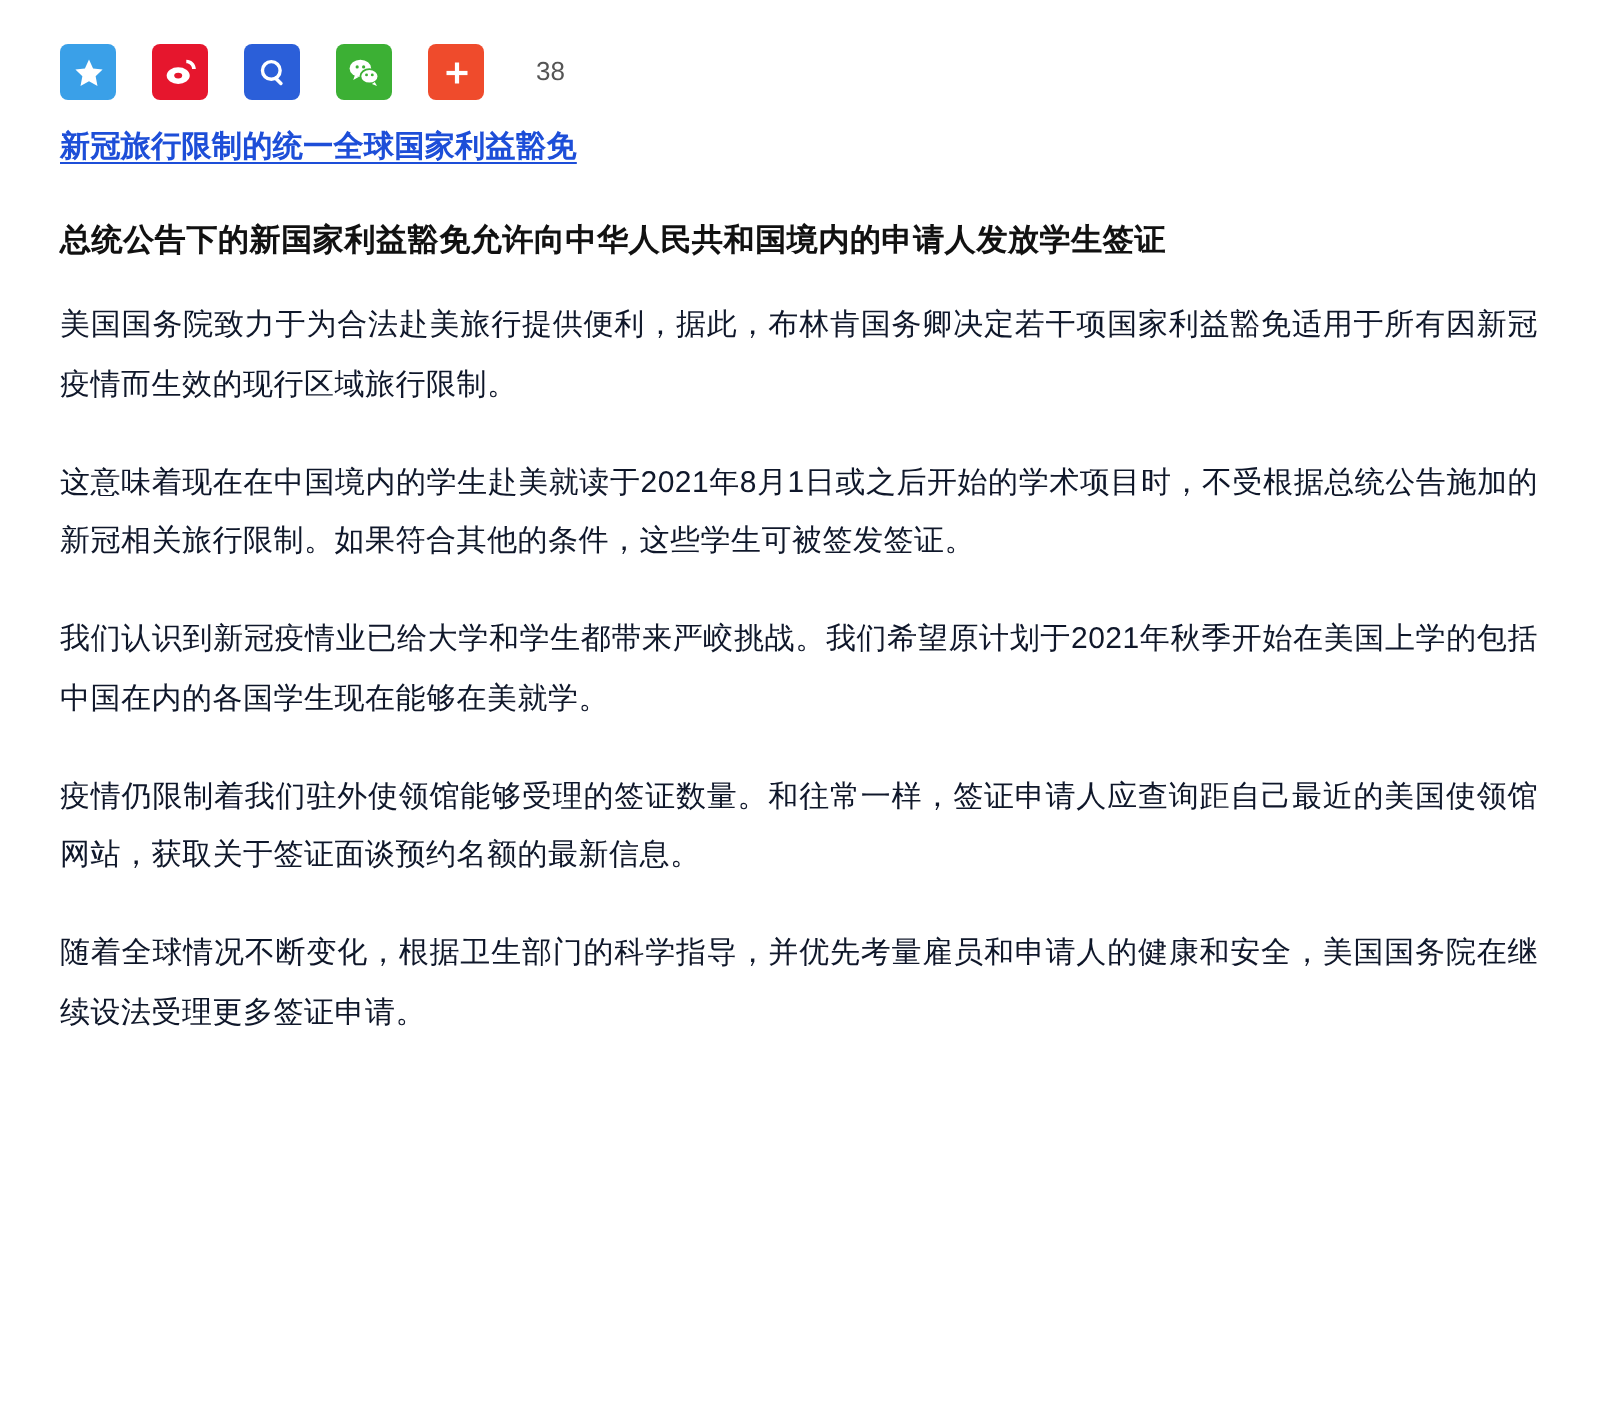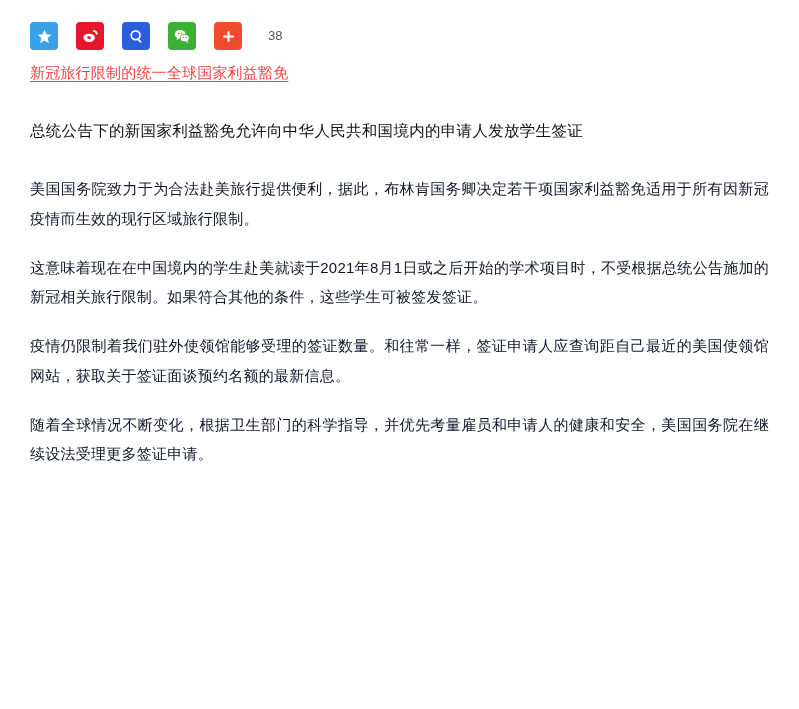--- a/index.html
+++ b/index.html
@@ -49,43 +49,44 @@
     margin-left: 8px;
     font-size: 13px;
     color: #555555;
     font-family: "Liberation Sans", sans-serif;
     line-height: 28px;
   }
 
   
   .kicker {
     font-size: 15px;
-    color: #ef4444;
+    color: #1d4ed8;
     text-decoration: underline;
     text-underline-offset: 3px;
-    margin: 0 0 36px 0;
+    margin: 0 0 26px 0;
     display: inline-block;
     cursor: pointer;
     letter-spacing: 0.2px;
+    font-weight: bold;
   }
 
   
   .date {
     font-size: 14.5px;
     color: #222222;
     margin: 0 0 26px 0;
     letter-spacing: 0.2px;
   }
 
   
   .headline {
     font-size: 15.5px;
-    font-weight: normal;
+    font-weight: bold;
     color: #111111;
-    margin: 0 0 32px 0;
+    margin: 0 0 16px 0;
     letter-spacing: 0.3px;
     line-height: 1.5;
   }
 
   
   .body p {
     font-size: 15px;
     line-height: 1.95;
     color: #0f172a;
     margin: 0 0 20px 0;
@@ -146,17 +147,18 @@
 
   
 
   
   <h1 class="headline">总统公告下的新国家利益豁免允许向中华人民共和国境内的申请人发放学生签证</h1>
 
   
   <div class="body">
     <p>美国国务院致力于为合法赴美旅行提供便利，据此，布林肯国务卿决定若干项国家利益豁免适用于所有因新冠疫情而生效的现行区域旅行限制。</p>
     <p>这意味着现在在中国境内的学生赴美就读于2021年8月1日或之后开始的学术项目时，不受根据总统公告施加的新冠相关旅行限制。如果符合其他的条件，这些学生可被签发签证。</p>
+    <p>我们认识到新冠疫情业已给大学和学生都带来严峧挑战。我们希望原计划于2021年秋季开始在美国上学的包括中国在内的各国学生现在能够在美就学。</p>
     <p>疫情仍限制着我们驻外使领馆能够受理的签证数量。和往常一样，签证申请人应查询距自己最近的美国使领馆网站，获取关于签证面谈预约名额的最新信息。</p>
     <p>随着全球情况不断变化，根据卫生部门的科学指导，并优先考量雇员和申请人的健康和安全，美国国务院在继续设法受理更多签证申请。</p>
   </div>
 
 </div>
 
 </body></html>

